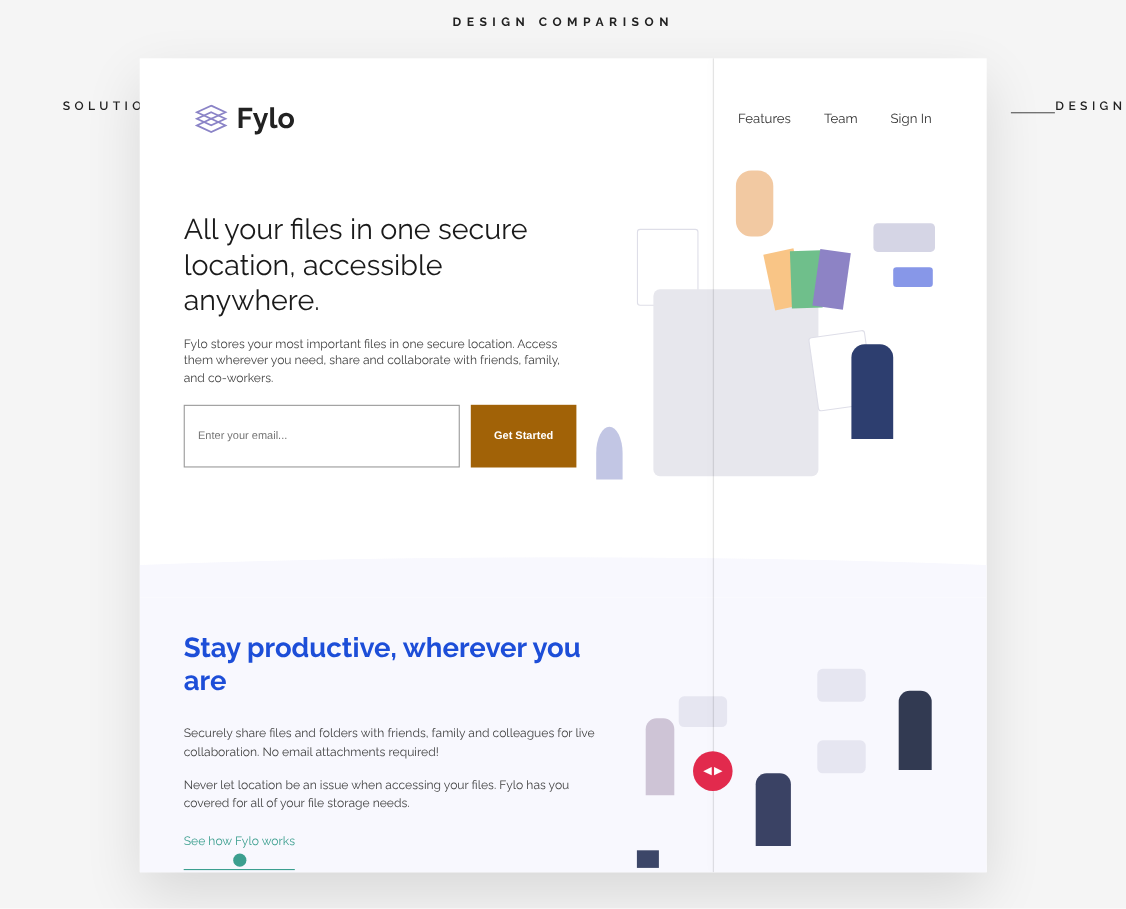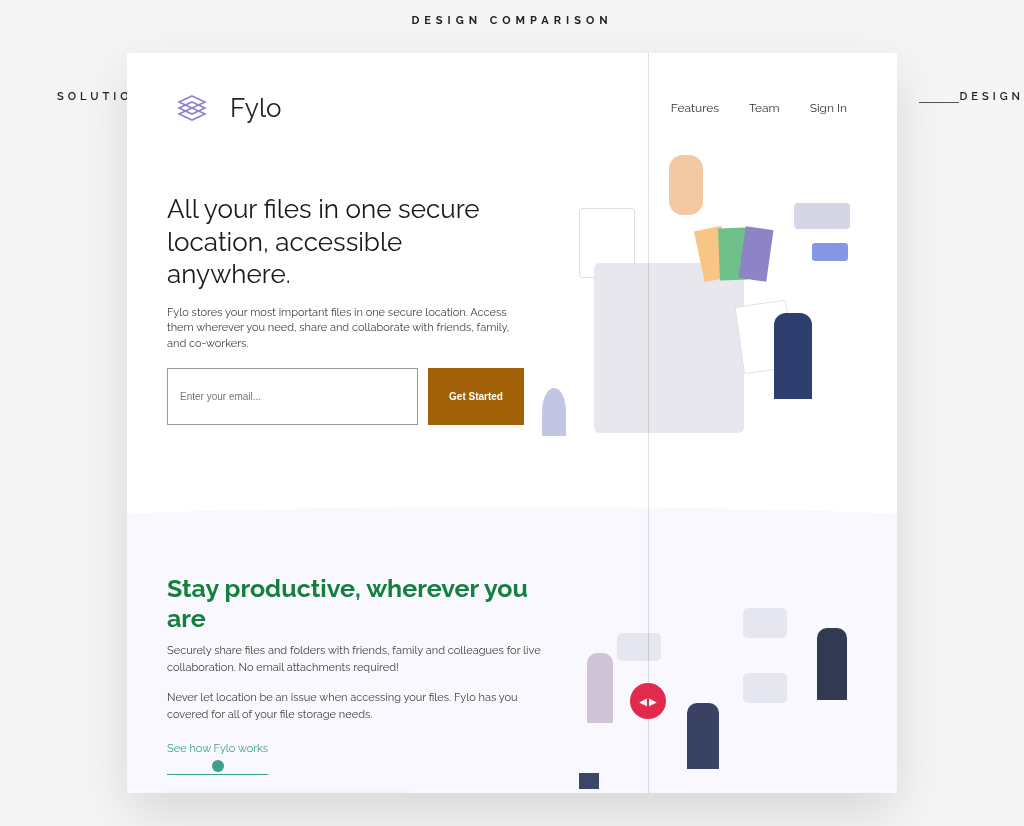--- a/index.html
+++ b/index.html
@@ -59,22 +59,22 @@
     
     .site-header {
       display: flex;
       justify-content: space-between;
       align-items: center;
       padding: 40px 50px 10px;
     }
     .logo {
       display: flex;
       align-items: center;
-      gap: 23px;
-      font-weight: 400;
+      gap: 8px;
+      font-weight: 700;
       font-size: 26px;
       color: #222;
     }
     .logo-mark svg { display: block; }
     nav { display: flex; gap: 30px; }
     nav span { font-size: 12px; color: #333; }
 
     .hero {
       display: flex;
       padding: 60px 30px 40px 40px;
@@ -128,22 +128,22 @@
     .section2 {
       background: #f8f8fe;
       padding: 30px 40px 60px;
       display: flex;
       gap: 30px;
     }
     .section2-text { flex: 1.15; }
     .section2-text h2 {
       font-size: 25px;
       font-weight: 700;
-      color: #15803d;
-      margin-bottom: 10px;
+      color: #1d4ed8;
+      margin-bottom: 26px;
     }
     .section2-text p {
       font-size: 11px;
       color: #444;
       line-height: 1.5;
       max-width: 380px;
       margin-bottom: 14px;
     }
     .cta-link {
       display: inline-flex;

